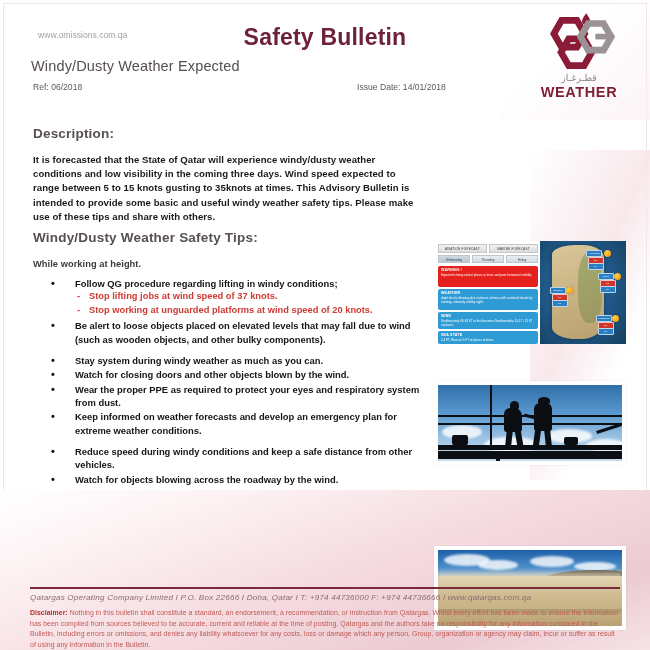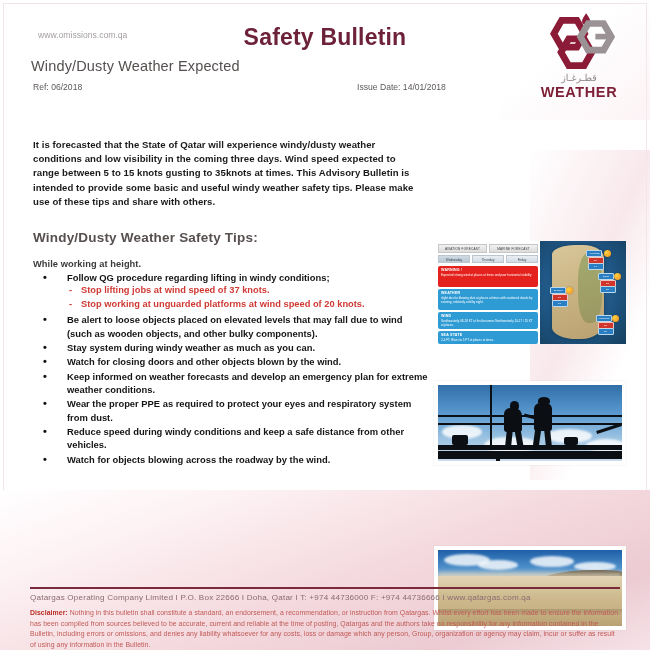--- a/index.html
+++ b/index.html
@@ -167,21 +167,21 @@
   .grp-title {
     font-size: 9.3px;
     font-weight: bold;
     color: #3d3a3a;
     margin: 14px 0 2px 0;
     letter-spacing: .05px;
   }
   .block-tips .sec-head { margin-bottom: 2px; }
   ul.tips {
     list-style: none;
-    margin: 0; padding: 0;
+    margin: 8px; padding: 0;
   }
   ul.tips > li {
     position: relative;
     padding-left: 34px;
     font-size: 9.4px;
     font-weight: bold;
     color: #161515;
     line-height: 1.42;
     margin-bottom: 1px;
   }
@@ -381,20 +381,21 @@
     position: absolute;
     left: 30px; top: 12px; width: 590px; height: 2px;
     background: #7a2a3b;
   }
   .footer-contact {
     position: absolute;
     left: 30px; top: 18px; width: 600px;
     font-size: 8.1px;
     color: #8a6b72;
     letter-spacing: .2px;
+    font-style: italic;
   }
   .footer-disc {
     position: absolute;
     left: 30px; top: 33px; width: 592px;
     font-size: 6.9px;
     color: #c05a55;
     line-height: 1.55;
     letter-spacing: .05px;
   }
   .footer-disc b { color: #b92a22; }
@@ -424,39 +425,40 @@
         <rect x="110" y="42" width="30" height="11" fill="#9b9295"></rect>
       </svg>
       <div class="logo-ar">قطـرغـاز</div>
       <div class="logo-word">WEATHER</div>
     </div>
   </div>
 
   <div class="content">
 
     <div class="block-desc">
+      <div class="sec-head">Description:</div>
       <div class="para">It is forecasted that the State of Qatar will experience windy/dusty weather conditions and low visibility in the coming three days.  Wind speed expected to range between 5 to 15 knots gusting to 35knots at times. This Advisory Bulletin is intended to provide some basic and useful windy weather safety tips. Please make use of these tips and share with others.</div>
     </div>
 
     <div class="block-tips">
       <div class="sec-head">Windy/Dusty Weather Safety Tips:</div>
       <div id="tips-groups">
           <div class="grp-title">While working at height.</div>
           <ul class="tips">
             <li><span>Follow QG procedure regarding lifting in windy conditions;</span><ul class="sub">
                 <li>Stop lifting jobs at wind speed of 37 knots.</li>
                 <li>Stop working at unguarded platforms at wind speed of 20 knots.</li>
               </ul></li>
             <li><span>Be alert to loose objects placed on elevated levels that may fall due to wind (such as wooden objects, and other bulky components).</span></li>
           </ul>
           <ul class="tips">
             <li><span>Stay system during windy weather as much as you can.</span></li>
             <li><span>Watch for closing doors and other objects blown by the wind.</span></li>
+            <li><span>Wear the proper PPE as required to protect your eyes and respiratory system from dust.</span></li>
             <li><span>Keep informed on weather forecasts and develop an emergency plan for extreme weather conditions.</span></li>
-            <li><span>Wear the proper PPE as required to protect your eyes and respiratory system from dust.</span></li>
           </ul>
           <ul class="tips">
             <li><span>Reduce speed during windy conditions and keep a safe distance from other vehicles.</span></li>
             <li><span>Watch for objects blowing across the roadway by the wind.</span></li>
           </ul>
         </div>
     </div>
 
     <div class="media-forecast">
       <div class="fc-left">

